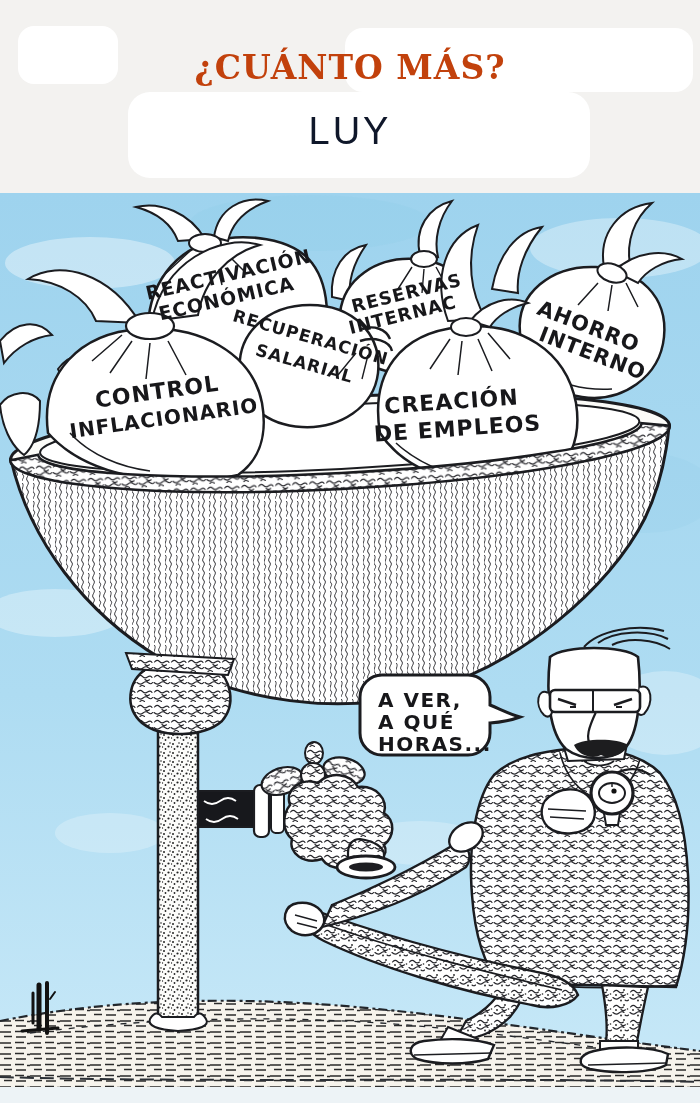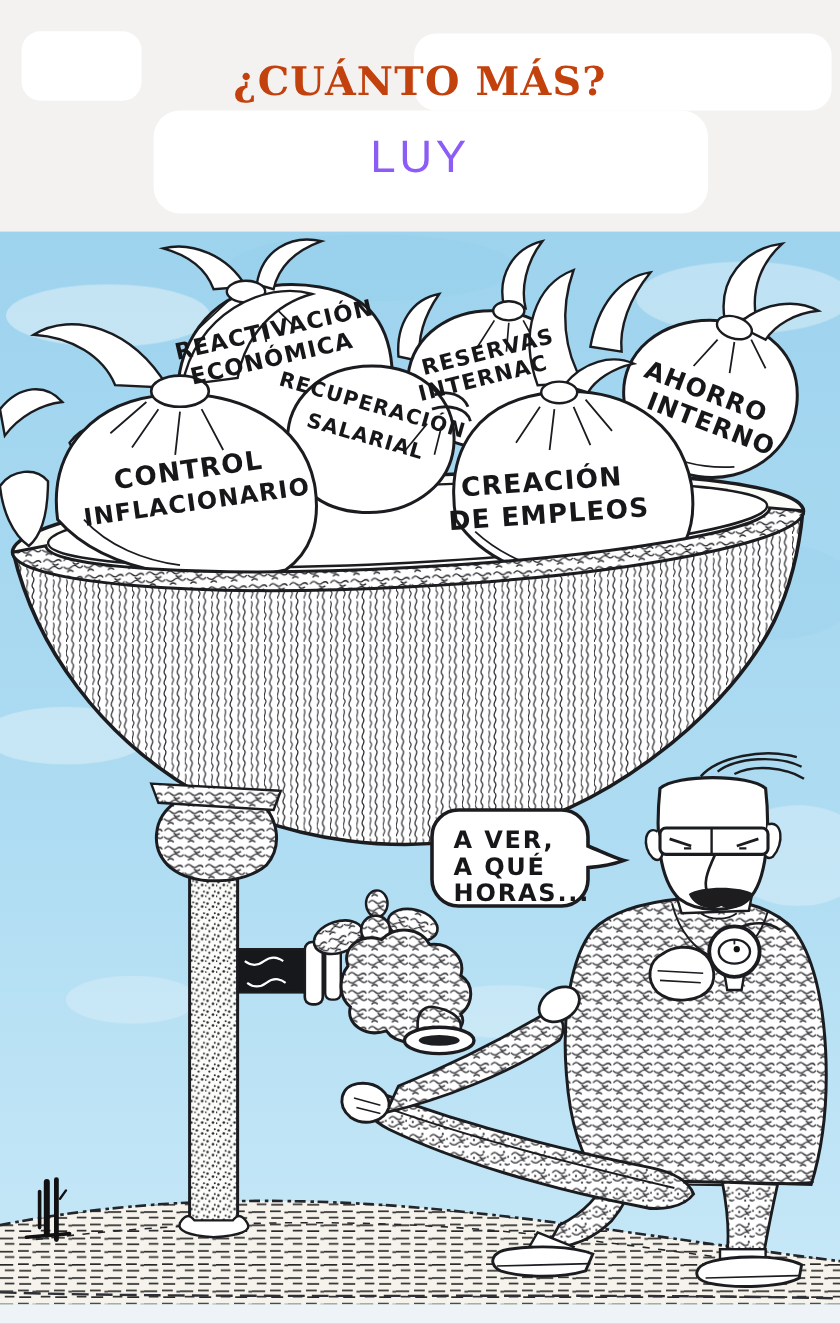--- a/index.html
+++ b/index.html
@@ -8,21 +8,21 @@
   #header{position:absolute;left:0;top:0;width:700px;height:193px;background:#f3f2f0;}
   .hblob{position:absolute;background:#ffffff;border-radius:18px;}
   #hblob1{left:18px;top:26px;width:100px;height:58px;border-radius:16px;}
   #hblob2{left:345px;top:28px;width:348px;height:64px;}
   #hblob3{left:128px;top:92px;width:462px;height:86px;border-radius:22px;}
   #title{position:absolute;left:0;top:48px;width:700px;text-align:center;
          font-family:"DejaVu Serif","Liberation Serif",serif;font-weight:bold;
          font-size:33px;letter-spacing:1px;color:#c2410c;}
   #author{position:absolute;left:0;top:110px;width:700px;text-align:center;
           font-family:"Liberation Sans",sans-serif;font-weight:400;
-          font-size:38px;letter-spacing:3px;color:#8b5cf6;}
+          font-size:38px;letter-spacing:3px;color:#0f172a;}
   
   #cartoon{position:absolute;left:0;top:193px;width:700px;height:910px;}
   svg{display:block;}
   text.lbl{font-family:"DejaVu Sans",sans-serif;font-weight:bold;fill:#17171a;letter-spacing:1px;}
   text.bub{font-family:"DejaVu Sans",sans-serif;font-weight:bold;fill:#17171a;letter-spacing:1.5px;}
 </style>
 </head>
 <body>
 
 <div id="stage">

